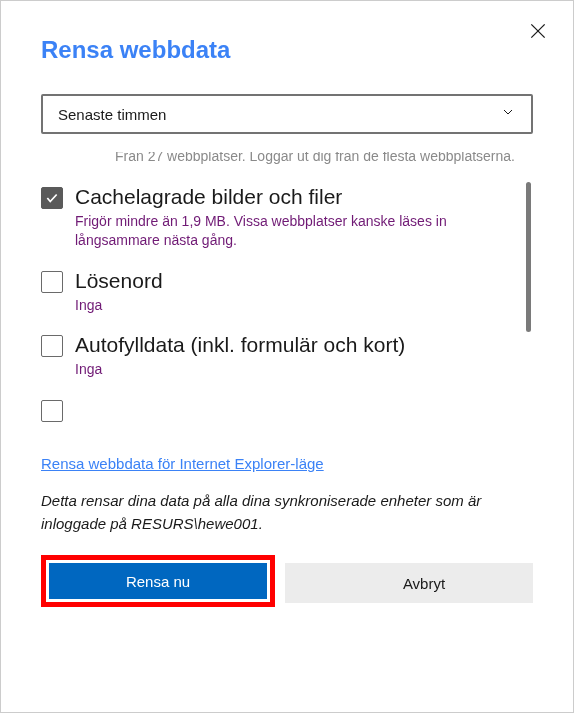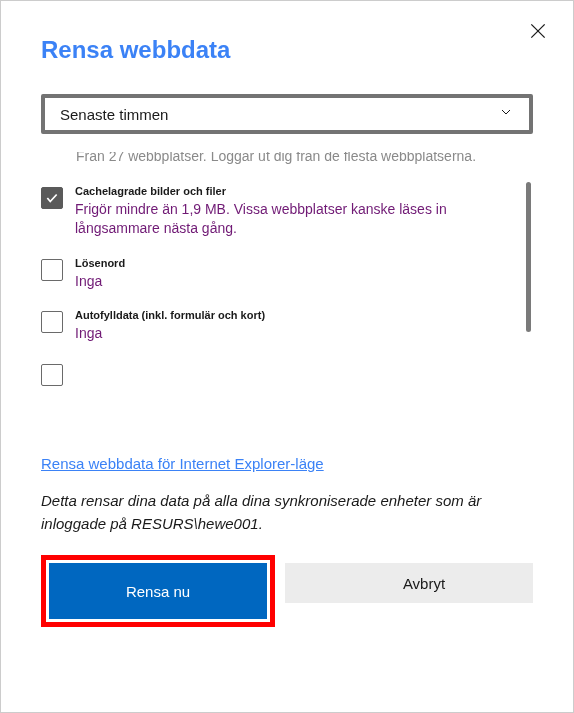--- a/index.html
+++ b/index.html
@@ -39,21 +39,21 @@
       color: #3b82f6;
       margin-top: 15px;
       margin-bottom: 30px;
     }
     .label {
       font-size: 15px;
       color: #1a1a1a;
       margin-bottom: 10px;
     }
     .select-wrap {
-      border: 4px solid #737373;
+      border: 2px solid #737373;
       border-radius: 2px;
       height: 40px;
       display: flex;
       align-items: center;
       justify-content: space-between;
       padding: 0 15px;
       cursor: pointer;
       margin-bottom: 18px;
     }
     .select-value {
@@ -82,20 +82,21 @@
     }
     .item {
       display: flex;
       align-items: flex-start;
       gap: 12px;
       margin-bottom: 18px;
     }
     .item.partial-top {
       padding-left: 35px;
       margin-top: -5px;
+      text-align: right;
     }
     .item.partial-top .item-desc {
       color: #8a8a8a;
     }
     .checkbox {
       width: 22px;
       height: 22px;
       border: 1px solid #6a6a6a;
       border-radius: 2px;
       flex-shrink: 0;
@@ -110,22 +111,22 @@
       border-color: #5a5a5a;
     }
     .checkbox.checked svg {
       width: 14px;
       height: 14px;
     }
     .item-text {
       flex: 1;
     }
     .item-title {
-      font-size: 11px;
-      font-weight: 700;
+      font-size: 21px;
+      font-weight: 400;
       color: #1a1a1a;
       margin-bottom: 3px;
     }
     .item-desc {
       font-size: 14px;
       color: #701a75;
       line-height: 1.4;
     }
     .item.cutoff .item-title {
       overflow: hidden;
@@ -146,21 +147,21 @@
       line-height: 1.5;
       margin-bottom: 20px;
       font-style: italic;
     }
     .button-row {
       display: flex;
       gap: 10px;
     }
     .btn {
       flex: 1;
-      height: 56px;
+      height: 36px;
       display: flex;
       align-items: center;
       justify-content: center;
       font-size: 15px;
       cursor: pointer;
       border: none;
     }
     .btn-primary-wrap {
       flex: 1;
       border: 5px solid #ff0000;

